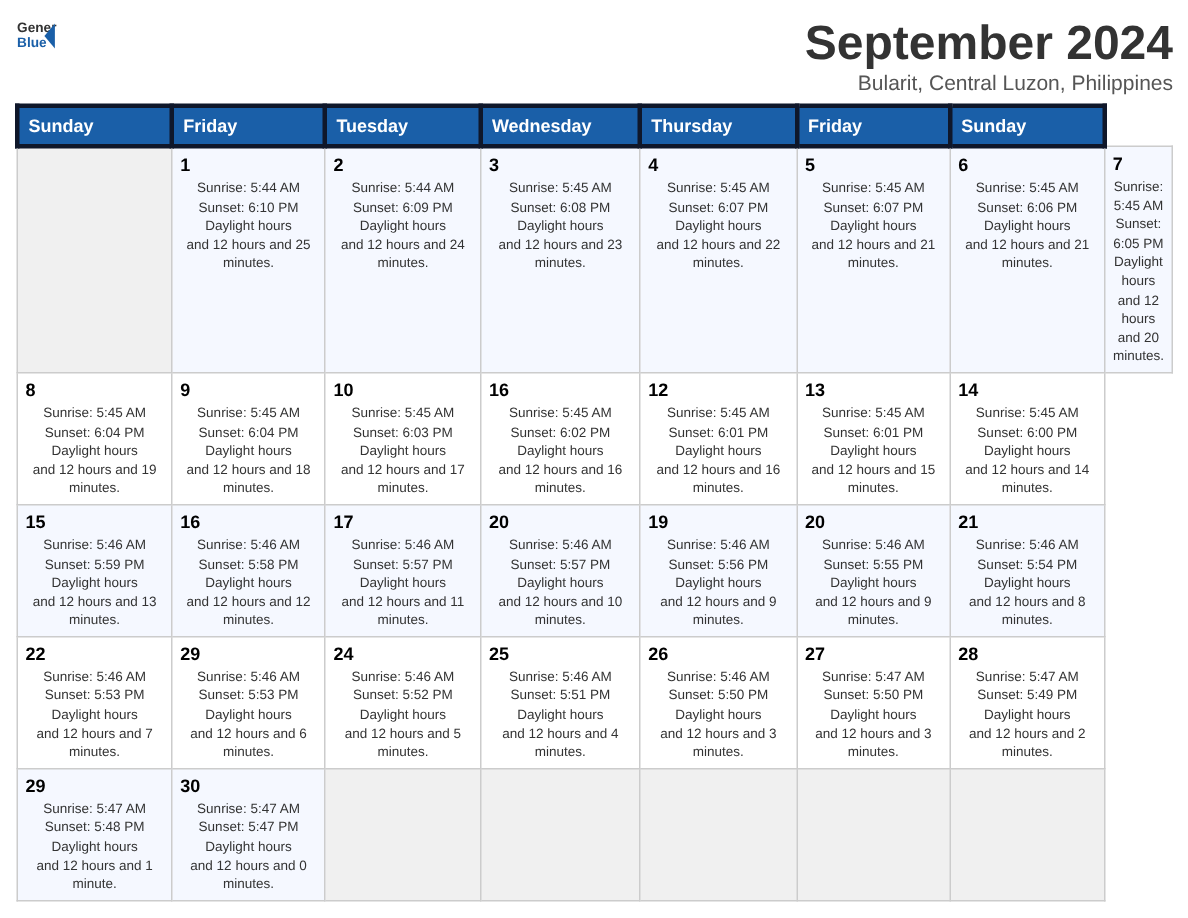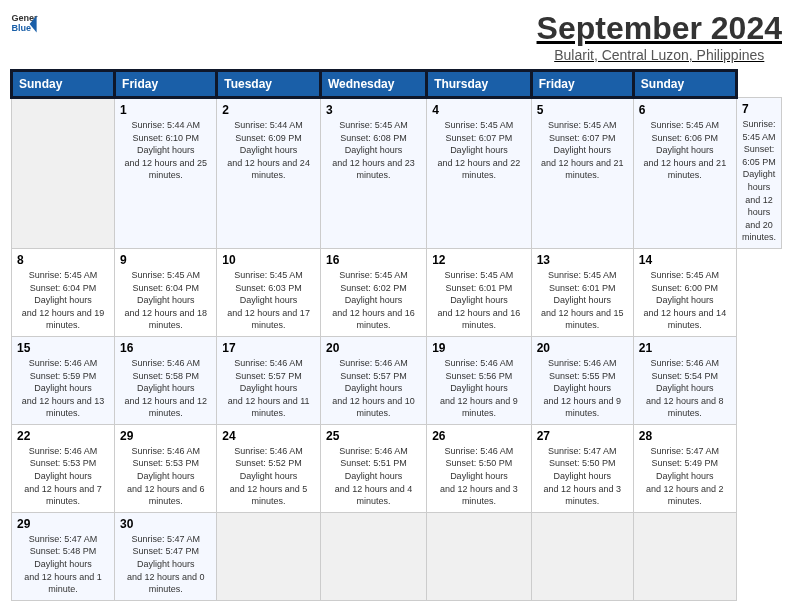--- a/index.html
+++ b/index.html
@@ -20,31 +20,29 @@
       display: flex;
       align-items: center;
       gap: 4px;
     }
     .logo-icon {
       width: 28px;
       height: 28px;
     }
     .title-area {
       text-align: right;
-      text-decoration: underline;
     }
     .calendar-title {
       font-size: 32px;
       font-weight: bold;
       color: #333;
     }
     .calendar-subtitle {
       font-size: 14px;
       color: #555;
-      text-align: center;
     }
     table {
       width: 100%;
       border-collapse: collapse;
       font-size: 10px;
     }
     thead tr th {
       background-color: #1a5fa8;
       color: #fff;
       text-align: left;

